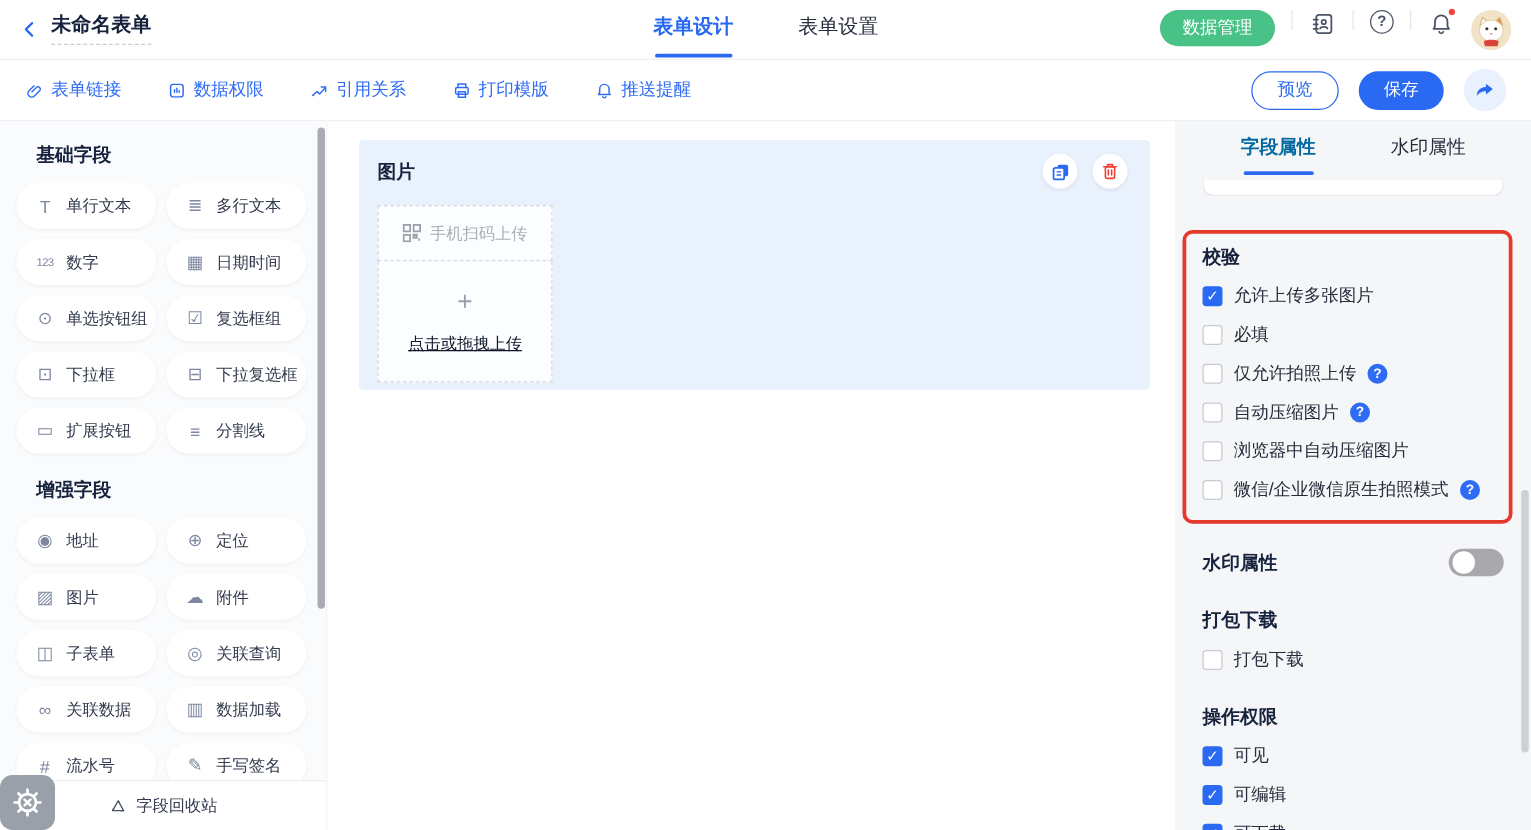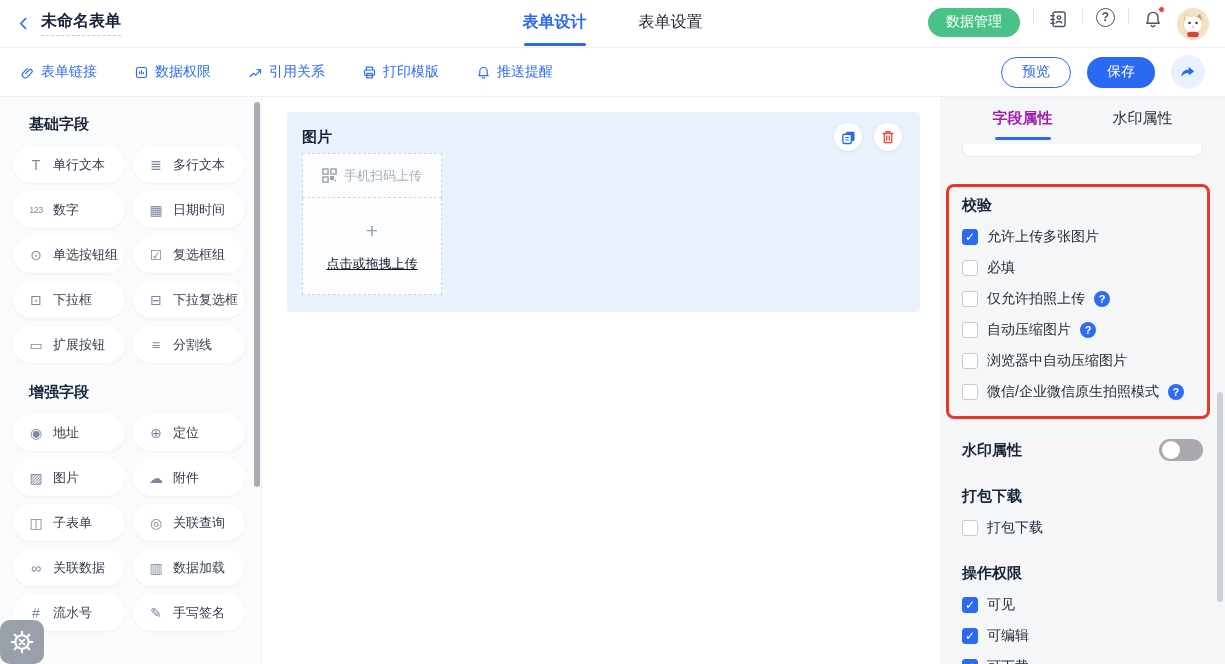--- a/index.html
+++ b/index.html
@@ -47,31 +47,31 @@
   .recycle-glyph { font-size:14px; color:#4a5466; }
   .gear-fab { position:absolute; left:0; bottom:0; width:44px; height:44px; background:#9aa0aa; border-radius:10px; display:flex; align-items:center; justify-content:center; z-index:5; cursor:pointer; }
   .side-thumb { position:absolute; top:5px; right:1px; width:6px; height:385px; background:#a9acb3; border-radius:3px; }
 
   
   .canvas { flex:1; background:#fff; padding:15px 20px 0 25px; position:relative; }
   .field-card { position:relative; background:#e9f1fc; border-radius:4px; height:200px; padding:16px 15px; }
   .field-label { font-size:15px; font-weight:bold; color:#17233d; }
   .card-actions { position:absolute; top:11px; right:18px; display:flex; gap:12px; }
   .circle-btn { width:28px; height:28px; border-radius:50%; background:#fff; border:none; display:flex; align-items:center; justify-content:center; cursor:pointer; box-shadow:0 1px 3px rgba(31,56,88,.10); }
-  .upload-wrap { width:140px; margin-top:6px; }
+  .upload-wrap { width:140px; margin-top:17px; }
   .qr-box { border:1px dashed #d3d6dd; background:#fcfdfe; height:45px; display:flex; align-items:center; justify-content:center; gap:7px; font-size:13px; color:#a9aeb8; cursor:pointer; }
   .drop-box { border:1px dashed #d3d6dd; border-top:none; background:#fcfdfe; height:97px; display:flex; flex-direction:column; align-items:center; justify-content:center; cursor:pointer; }
   .plus-glyph { font-size:21px; color:#9aa0aa; line-height:1; }
   .drop-text { margin-top:14px; font-size:13px; color:#0f172a;text-decoration:underline; }
 
   
   .panel { position:relative; width:285px; background:#f5f6f8; padding:0 22px; overflow:hidden; }
   .panel-tabs { height:46px; display:flex; align-items:center; justify-content:center; gap:60px; }
   .p-tab { position:relative; font-size:15px; color:#252b3a; cursor:pointer; height:46px; line-height:42px; }
-  .p-tab.active { color:#a21caf; font-weight:bold; }
+  .p-tab.active { color:#0369a1; font-weight:bold; }
   .p-tab.active::after { content:""; position:absolute; left:50%; transform:translateX(-50%); bottom:3px; width:56px; height:3px; border-radius:2px; background:#2a6af2; }
   .input-remnant { height:13px; background:#fff; border:1px solid #e6e8ed; border-top:none; border-radius:0 0 9px 9px; margin-top:1px; }
   .validate-box { border:3px solid #e5392c; border-radius:8px; margin:27px -7px 0 -16px; padding:9px 10px 15px 13px; }
   .group-title { font-size:15px; font-weight:bold; color:#17233d; }
   .checkrow { display:flex; align-items:center; gap:9px; margin-top:13px; cursor:pointer; }
   .cb { width:16px; height:16px; border:1px solid #c6cad1; border-radius:3px; background:#fff; flex:0 0 auto; display:flex; align-items:center; justify-content:center; }
   .cb.checked { background:#2a6af2; border-color:#2a6af2; }
   .cb.checked::after { content:"✓"; color:#fff; font-size:12px; font-weight:bold; line-height:1; }
   .cb-label { font-size:14px; color:#252b3a; }
   .help-dot { width:16px; height:16px; border-radius:50%; background:#2f6cf6; color:#fff; font-size:11px; font-weight:bold; display:flex; align-items:center; justify-content:center; cursor:pointer; flex:0 0 auto; }
@@ -289,20 +289,29 @@
               <span class="pill-icon">#</span>
               <span>流水号</span>
             </div>
           <div class="pill">
               <span class="pill-icon">✎</span>
               <span>手写签名</span>
             </div>
         </div>
       </div>
 
+      <div class="sidebar-bottom">
+        <span class="recycle-glyph">
+          <svg width="15" height="14" viewBox="0 0 24 24" fill="none" stroke="#4a5466" stroke-width="1.9" stroke-linejoin="round">
+              <path d="M12 4.5L19.5 18h-15z"></path>
+              <path d="M12 4.5l2.5 2.5M19.5 18l-3.4.6M4.5 18l1-3.3" stroke-width="1.4"></path>
+            </svg>
+        </span>
+        <span>字段回收站</span>
+      </div>
 
       <div class="gear-fab">
         <span>
           <svg width="26" height="26" viewBox="0 0 24 24" fill="none" stroke="#fff" stroke-width="2" stroke-linecap="round">
             <circle cx="12" cy="12" r="6.2"></circle>
             <path d="M12 2.5v3M12 18.5v3M2.5 12h3M18.5 12h3M5.3 5.3l2.1 2.1M16.6 16.6l2.1 2.1M18.7 5.3l-2.1 2.1M7.4 16.6l-2.1 2.1"></path>
             <path d="M9.8 9.8l4.4 4.4M14.2 9.8l-4.4 4.4" stroke-width="1.8"></path>
           </svg>
         </span>
       </div>

